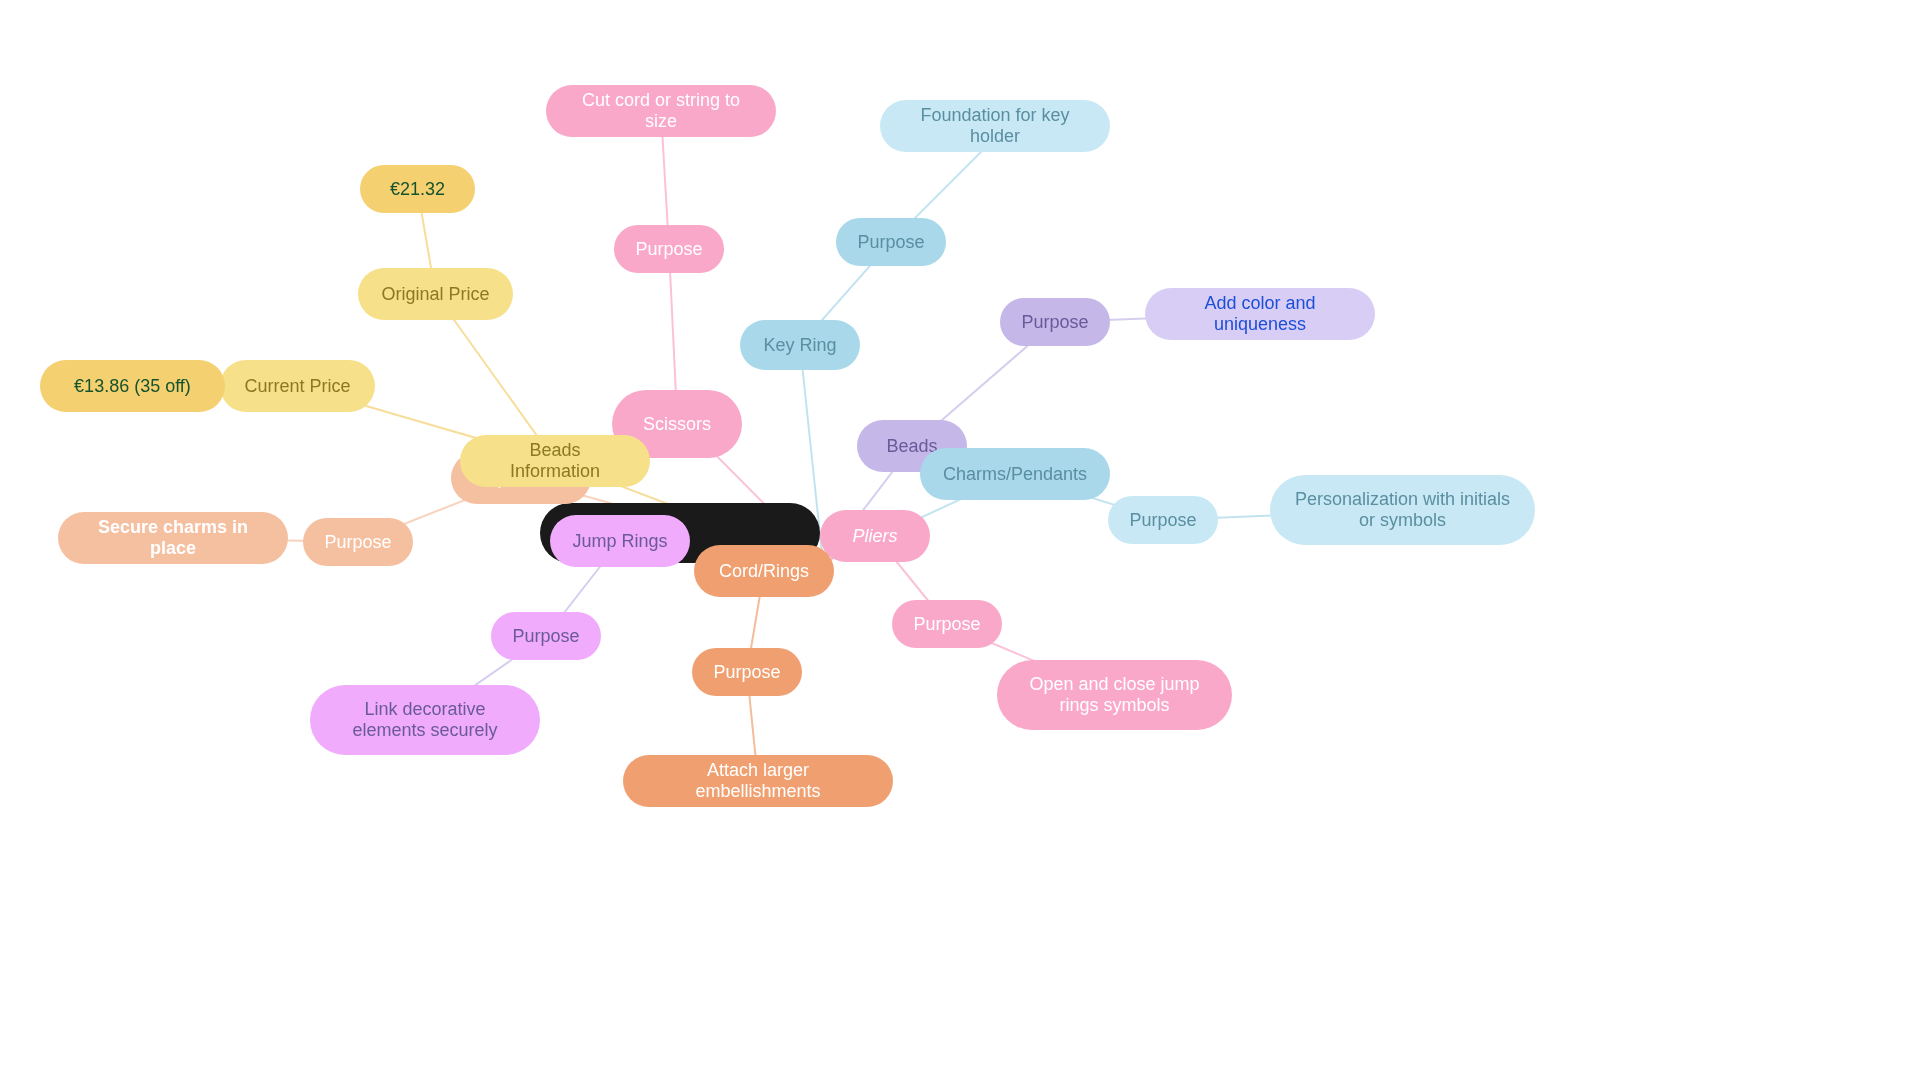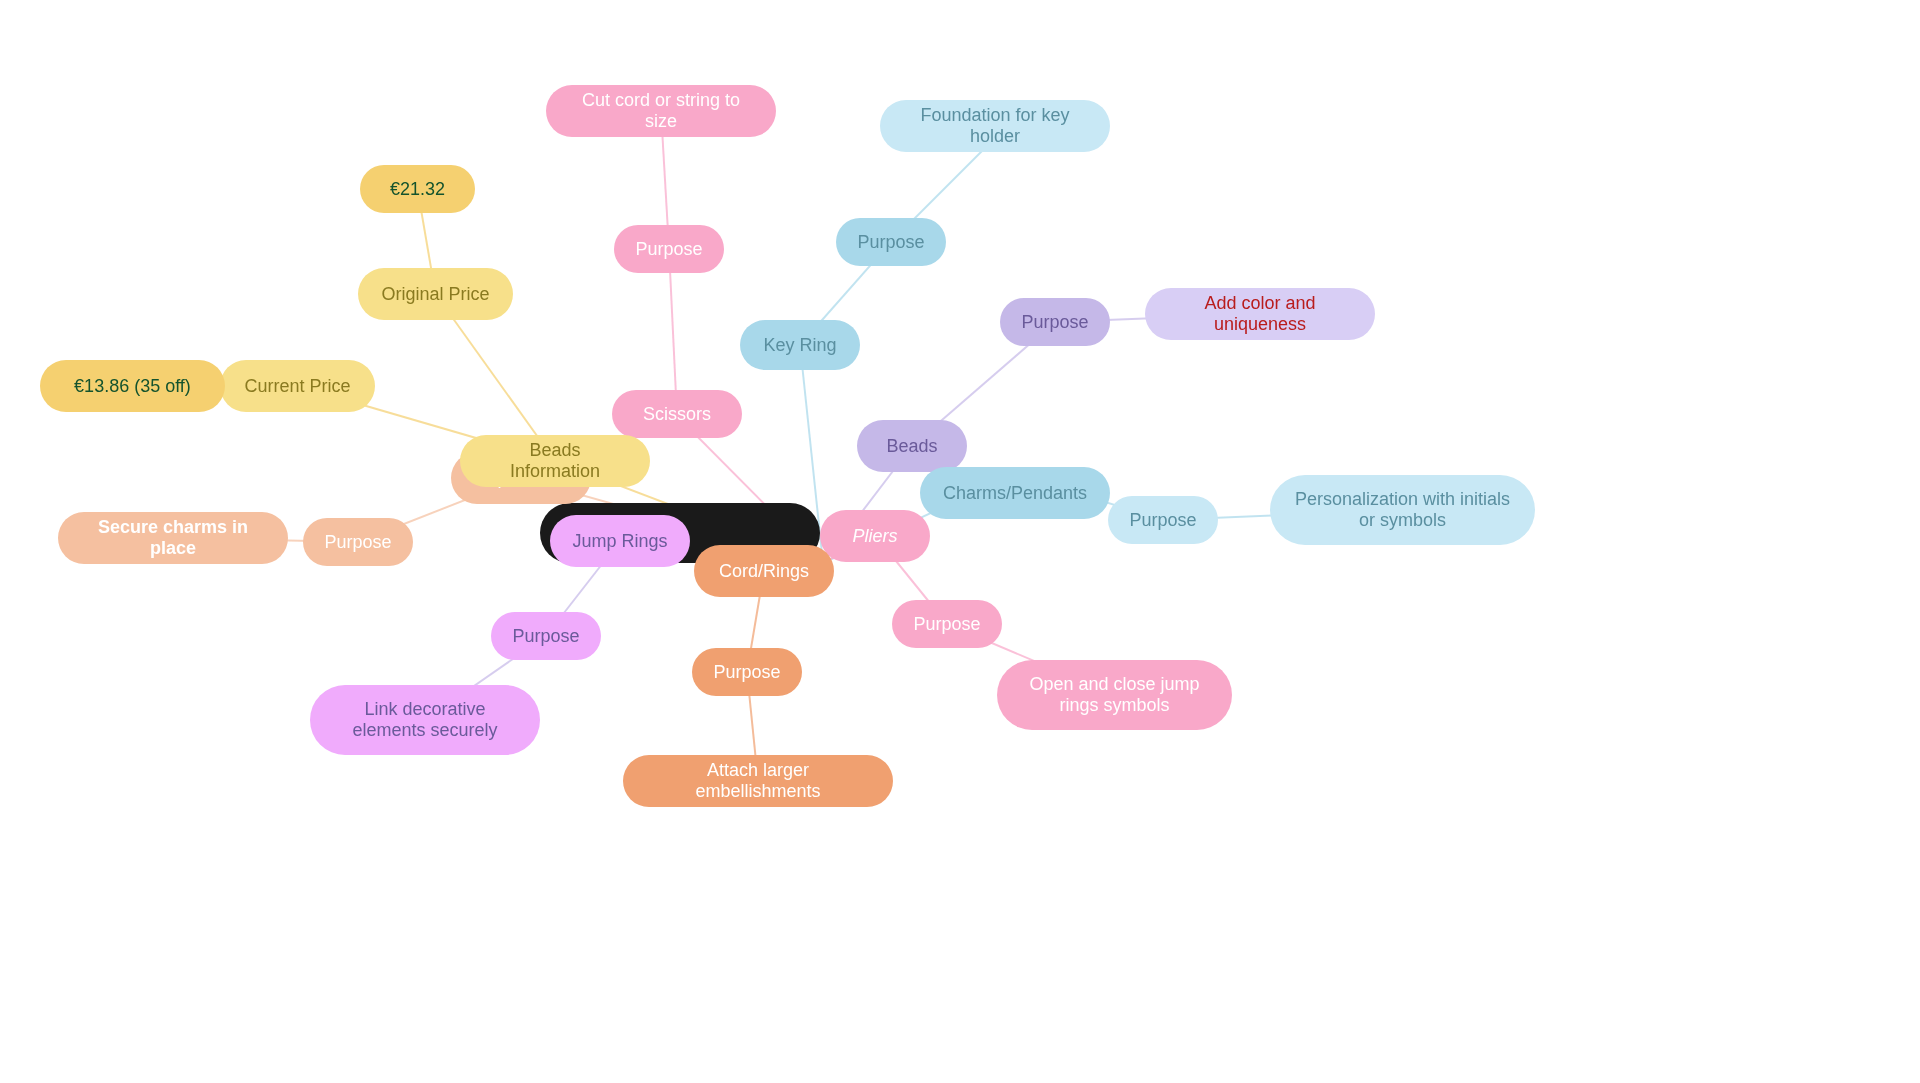--- a/index.html
+++ b/index.html
@@ -38,21 +38,21 @@
       color: #fff;
       font-size: 22px;
       font-weight: 600;
       border-radius: 50px;
       padding: 18px 36px;
     }
     .node-pink { background: #f9a8c9; color: #fff; }
     .node-blue { background: #a8d8ea; color: #5a8fa0; }
     .node-blue-light { background: #c8e8f5; color: #5a8fa0; }
     .node-purple { background: #c5b8e8; color: #6a5a9a; }
-    .node-purple-light { background: #d8cef5; color: #b91c1c; }
+    .node-purple-light { background: #d8cef5; color: #1d4ed8; }
     .node-yellow { background: #f7e08a; color: #8a7a20; }
     .node-yellow-label { background: #f5d070; color: #14532d; border-radius: 50px; }
     .node-orange { background: #f0a070; color: #fff; }
     .node-orange-light { background: #f5c0a0; color: #fff; }
     .node-lavender { background: #f0abfc; color: #6a5a9a; }
   </style>
 </head>
 <body>
 
 <svg id="connections">
@@ -83,30 +83,30 @@
     <line x1="823" y1="563" x2="555" y2="461" stroke="#f5d070" stroke-width="2" opacity="0.7"></line>
     <line x1="555" y1="461" x2="435.5" y2="294" stroke="#f5d070" stroke-width="2" opacity="0.7"></line>
     <line x1="435.5" y1="294" x2="417.5" y2="189" stroke="#f5d070" stroke-width="2" opacity="0.7"></line>
     <line x1="555" y1="461" x2="297.5" y2="386" stroke="#f5d070" stroke-width="2" opacity="0.7"></line>
     <line x1="297.5" y1="386" x2="132.5" y2="386" stroke="#f5d070" stroke-width="2" opacity="0.7"></line>
   </svg>
 
 <div class="node node-center" style="position:absolute; left:540px; top:503px; width:280px; height:60px; z-index:1;">
 </div>
 
-<div class="node node-pink" style="left: 612px; top: 390px; width: 130px; height: 48px; position: absolute; z-index: 1;">Scissors</div>
+<div class="node node-pink" style="left: 612px; top: 390px; width: 130px; height: 68px; position: absolute; z-index: 1;">Scissors</div>
 <div class="node node-pink" style="left: 614px; top: 225px; width: 110px; height: 48px; position: absolute; z-index: 1;">Purpose</div>
 <div class="node node-pink" style="left: 546px; top: 85px; width: 230px; height: 52px; position: absolute; z-index: 1;">Cut cord or string to size</div>
 <div class="node node-blue" style="left: 740px; top: 320px; width: 120px; height: 50px; position: absolute; z-index: 1;">Key Ring</div>
 <div class="node node-blue" style="left: 836px; top: 218px; width: 110px; height: 48px; position: absolute; z-index: 1;">Purpose</div>
 <div class="node node-blue-light" style="left: 880px; top: 100px; width: 230px; height: 52px; position: absolute; z-index: 1;">Foundation for key holder</div>
 <div class="node node-purple" style="left: 857px; top: 420px; width: 110px; height: 52px; position: absolute; z-index: 1;">Beads</div>
 <div class="node node-purple" style="left: 1000px; top: 298px; width: 110px; height: 48px; position: absolute; z-index: 1;">Purpose</div>
 <div class="node node-purple-light" style="left: 1145px; top: 288px; width: 230px; height: 52px; position: absolute; z-index: 1;">Add color and uniqueness</div>
-<div class="node node-blue" style="left: 920px; top: 448px; width: 190px; height: 52px; position: absolute; z-index: 1; margin-top: 19px;">Charms/Pendants</div>
+<div class="node node-blue" style="left: 920px; top: 448px; width: 190px; height: 52px; position: absolute; z-index: 1;">Charms/Pendants</div>
 <div class="node node-blue-light" style="left: 1108px; top: 496px; width: 110px; height: 48px; position: absolute; z-index: 1;">Purpose</div>
 <div class="node node-blue-light" style="left: 1270px; top: 475px; width: 265px; height: 70px; position: absolute; z-index: 1;">Personalization with initials or symbols</div>
 <div class="node node-pink" style="left: 820px; top: 510px; width: 110px; height: 52px; position: absolute; z-index: 1; font-style: italic;">Pliers</div>
 <div class="node node-pink" style="left: 892px; top: 600px; width: 110px; height: 48px; position: absolute; z-index: 1;">Purpose</div>
 <div class="node node-pink" style="left: 997px; top: 660px; width: 235px; height: 70px; position: absolute; z-index: 1;">Open and close jump rings symbols</div>
 <div class="node node-orange" style="left: 694px; top: 545px; width: 140px; height: 52px; position: absolute; z-index: 1;">Cord/Rings</div>
 <div class="node node-orange" style="left: 692px; top: 648px; width: 110px; height: 48px; position: absolute; z-index: 1;">Purpose</div>
 <div class="node node-orange" style="left: 623px; top: 755px; width: 270px; height: 52px; position: absolute; z-index: 1;">Attach larger embellishments</div>
 <div class="node node-lavender" style="left: 550px; top: 515px; width: 140px; height: 52px; position: absolute; z-index: 1;">Jump Rings</div>
 <div class="node node-lavender" style="left: 491px; top: 612px; width: 110px; height: 48px; position: absolute; z-index: 1;">Purpose</div>

